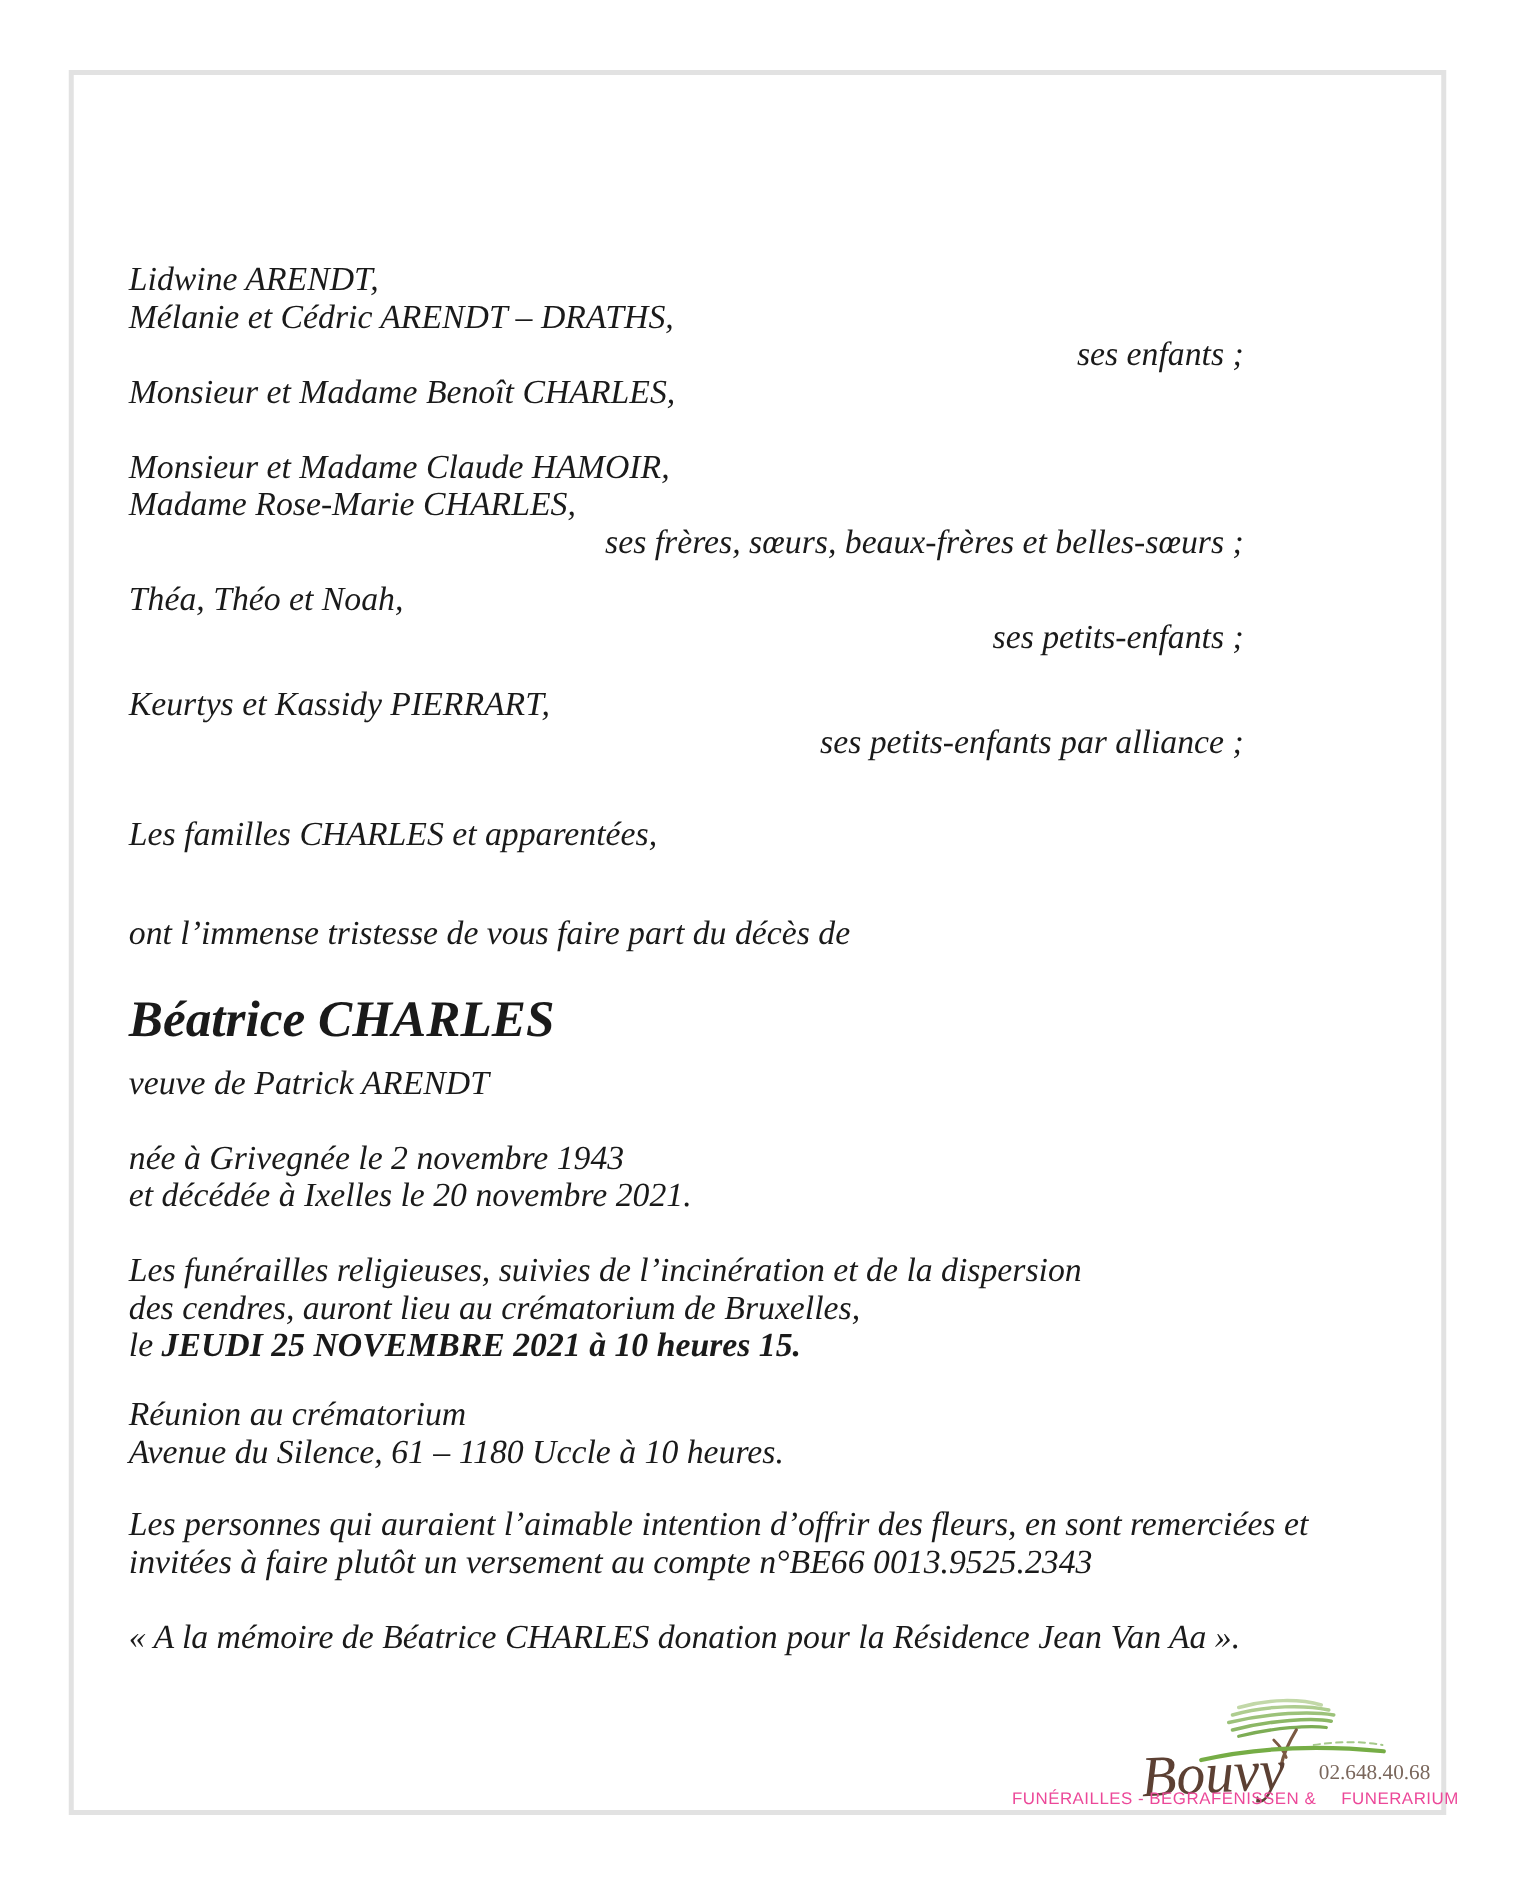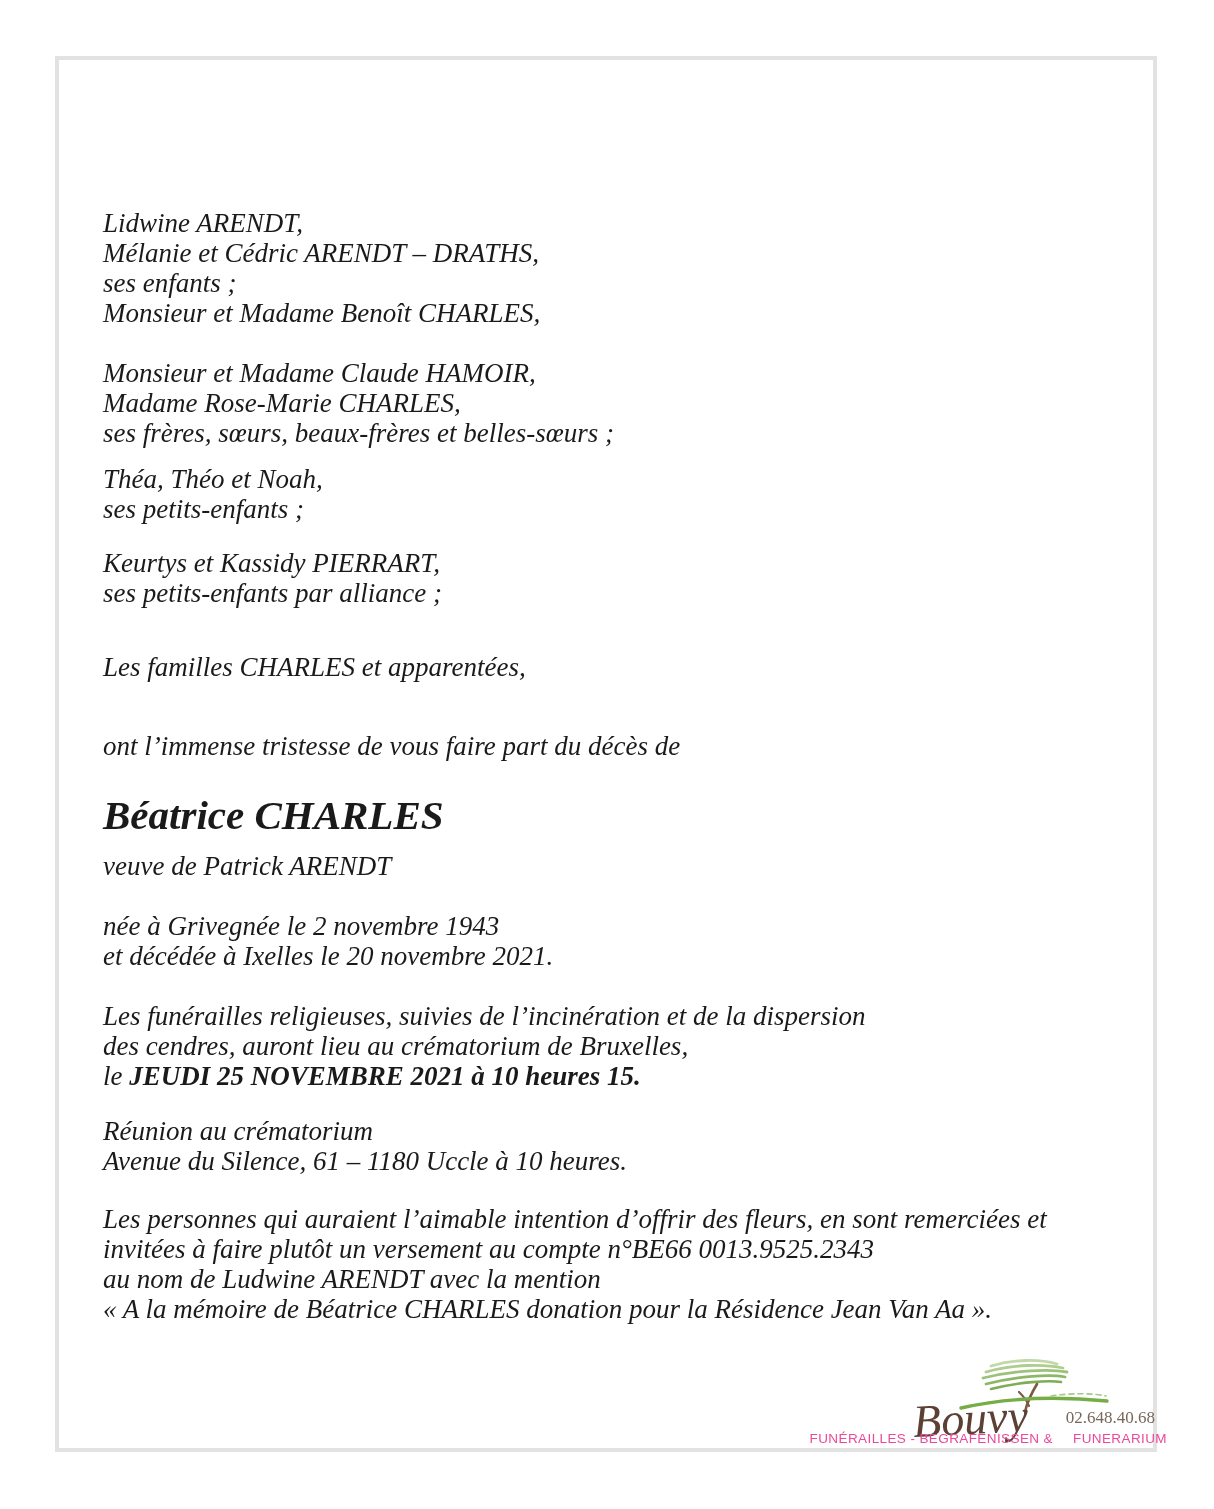--- a/index.html
+++ b/index.html
@@ -5,28 +5,28 @@
   html,body{margin:0;padding:0;background:#ffffff;}
   .page{position:relative;width:1214px;height:1509px;background:#ffffff;overflow:hidden;
         font-family:"Liberation Serif","DejaVu Serif",serif;color:#1a1a1a;border-radius:31px;}
   .frame{position:absolute;left:55px;top:56px;width:1102px;height:1396px;
          border:4px solid #e2e2e2;box-sizing:border-box;}
   .doc{position:absolute;left:103px;top:0;width:892px;height:1509px;
        font-style:italic;font-size:27px;line-height:30px;}
   .ln{position:absolute;width:100%;white-space:nowrap;}
   .L{text-align:left;}
   .C{}
-  .R{text-align:left;}
+  .R{text-align:right;}
   .title{font-size:41px;line-height:44px;font-weight:bold;font-family:Liberation Serif, serif;}
   .b{font-weight:bold;}
   
   .logo-script{position:absolute;left:913px;top:1394px;width:150px;height:50px;
       font-family:"Liberation Serif",serif;font-style:italic;font-size:46px;line-height:48px;
       color:#5c4033;transform:rotate(-3deg);}
-  .logo-phone{position:absolute;left:1055px;top:1408px;width:100px;text-align:right;
+  .logo-phone{position:absolute;left:1055px;top:1408px;width:100px;text-align:left;
       font-family:"Liberation Serif",serif;font-size:17px;line-height:20px;color:#7a675c;}
   .logo-tagline{position:absolute;left:827px;top:1431px;width:340px;display:flex;gap:20px;
       font-family:Liberation Sans, sans-serif;font-size:13.5px;line-height:16px;
       letter-spacing:0.4px;color:#ec4899;white-space:nowrap;justify-content:flex-end;}
   .logo-tree{position:absolute;left:955px;top:1356px;}
 </style>
 </head>
 <body>
 
 <div class="page">
@@ -61,21 +61,20 @@
 
     <div class="ln C" style="top:1001px">Les funérailles religieuses, suivies de l’incinération et de la dispersion</div>
     <div class="ln C" style="top:1031px">des cendres, auront lieu au crématorium de Bruxelles,</div>
     <div class="ln C" style="top:1061px"><span>le </span><span class="b">JEUDI 25 NOVEMBRE 2021 à 10 heures 15</span><span class="b">.</span></div>
 
     <div class="ln C" style="top:1116px">Réunion au crématorium</div>
     <div class="ln C" style="top:1146px">Avenue du Silence, 61 – 1180 Uccle à 10 heures.</div>
 
     <div class="ln C" style="top:1204px">Les personnes qui auraient l’aimable intention d’offrir des fleurs, en sont remerciées et</div>
     <div class="ln C" style="top:1234px">invitées à faire plutôt un versement au compte n°BE66 0013.9525.2343</div>
-    <div class="ln C" style="top:1264px">au nom de Ludwine ARENDT avec la mention</div>
     <div class="ln C" style="top:1294px">« A la mémoire de Béatrice CHARLES donation pour la Résidence Jean Van Aa ».</div>
   </div>
 
   <svg class="logo-tree" width="160" height="56" viewBox="0 0 160 56">
     <path d="M36,10 C 60,3 85,3 102,8" fill="none" stroke="#c2d8a8" stroke-width="2.8" stroke-linecap="round"></path>
     <path d="M31,16 C 58,8 90,8 108,12" fill="none" stroke="#aecd8f" stroke-width="2.8" stroke-linecap="round"></path>
     <path d="M28,22 C 60,14 95,13 112,16" fill="none" stroke="#9cc27a" stroke-width="2.8" stroke-linecap="round"></path>
     <path d="M31,28 C 62,20 96,18 110,21" fill="none" stroke="#8cb766" stroke-width="2.8" stroke-linecap="round"></path>
     <path d="M36,33 C 64,26 94,24 106,26" fill="none" stroke="#7dad55" stroke-width="2.6" stroke-linecap="round"></path>
     <path d="M70,56 C 72,46 76,38 82,28" fill="none" stroke="#7b5a43" stroke-width="2.6" stroke-linecap="round"></path>

